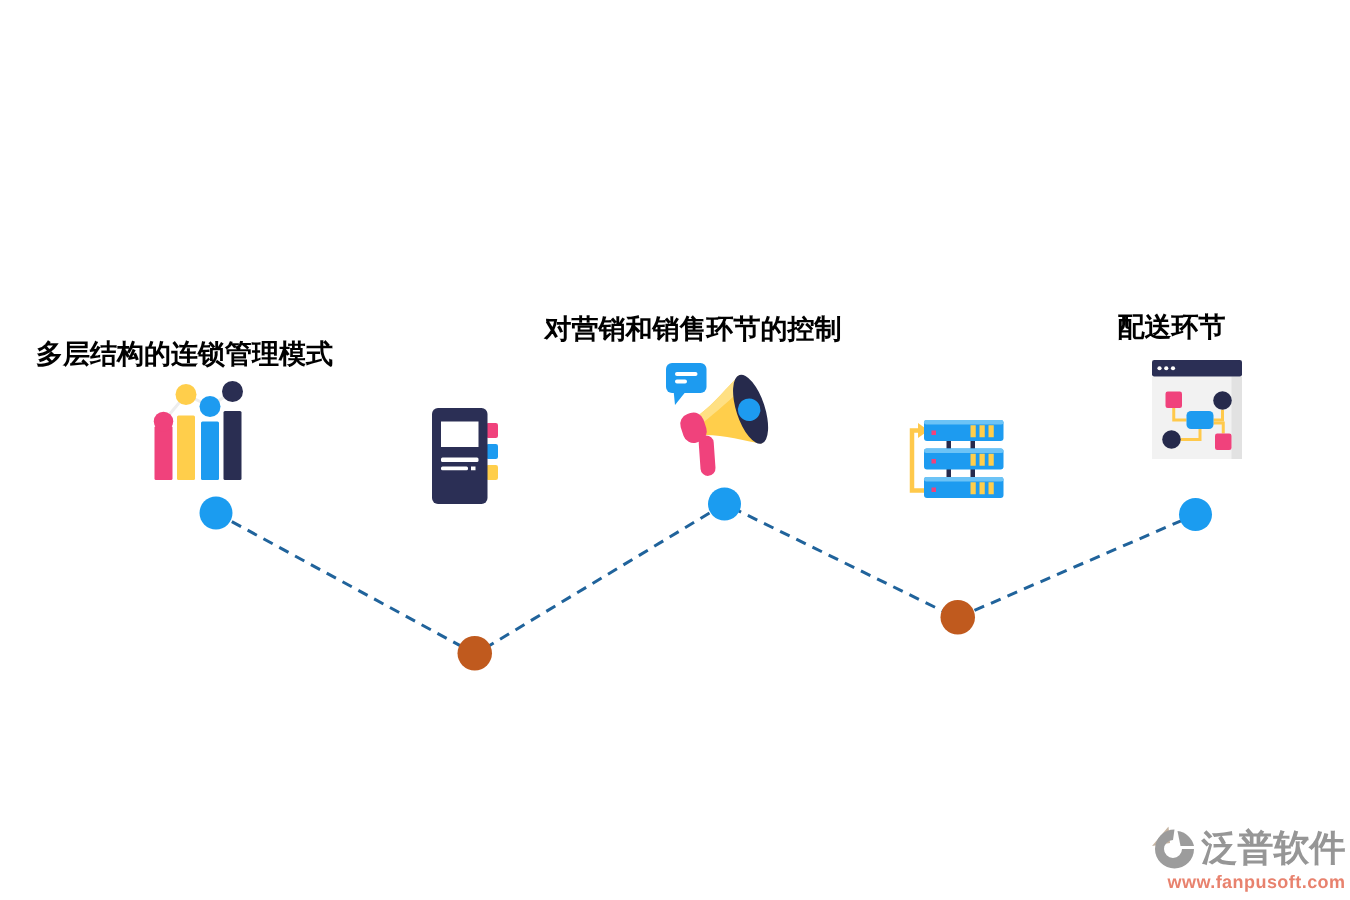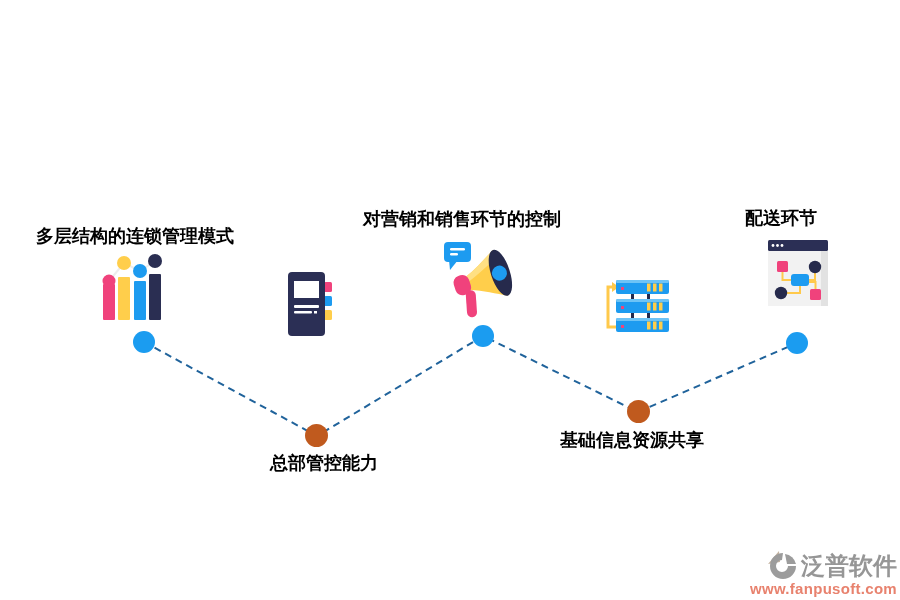--- a/index.html
+++ b/index.html
@@ -15,32 +15,32 @@
   .dot{position:absolute;width:22px;height:22px;border-radius:50%;}
   .dot.blue{background:#1b9cf0;}
   .dot.orange{background:#c05a1e;width:23px;height:23px;}
   .connector-svg{position:absolute;left:0;top:0;}
   .watermark{
     position:absolute;left:752px;top:551px;width:145px;
     display:flex;flex-direction:column;align-items:flex-end;
   }
   .wm-row{display:flex;align-items:center;gap:2px;}
   .wm-brand{font-size:24px;font-weight:bold;color:#969696;line-height:26px;}
-  .wm-url{font-size:15px;font-weight:bold;color:#e8826e;line-height:13px;margin-top:1px;letter-spacing:0.3px;}
+  .wm-url{font-size:12px;font-weight:bold;color:#e8826e;line-height:13px;margin-top:1px;letter-spacing:0.3px;}
 </style>
 </head>
 <body>
 
 <div class="stage">
 
   <svg class="connector-svg" width="900" height="600">
     <polyline points="144,342 317,436 483,336 638,412 797,343" fill="none" stroke="#20639b" stroke-width="2" stroke-dasharray="7 5"></polyline>
   </svg>
 
-  <div class="node-label" style="left:36px;top:224px;">多层结构的连锁管理模式</div>
+  <div class="node-label" style="left:24px;top:224px;">多层结构的连锁管理模式</div>
   <svg class="icon" style="left:102px;top:252px;" width="60" height="70" viewBox="0 0 60 70">
     <polyline points="7,29 22,11 38,19 53,9" fill="none" stroke="#ededed" stroke-width="2"></polyline>
     <rect x="1" y="32" width="12" height="36" rx="1" fill="#f0427c"></rect>
     <rect x="16" y="25" width="12" height="43" rx="1" fill="#ffce4b"></rect>
     <rect x="32" y="29" width="12" height="39" rx="1" fill="#1d9bf0"></rect>
     <rect x="47" y="22" width="12" height="46" rx="1" fill="#2a2e52"></rect>
     <circle cx="7" cy="29" r="6.5" fill="#f0427c"></circle>
     <circle cx="22" cy="11" r="7" fill="#ffce4b"></circle>
     <circle cx="38" cy="19" r="7" fill="#1d9bf0"></circle>
     <circle cx="53" cy="9" r="7" fill="#2a2e52"></circle>
@@ -51,21 +51,20 @@
     <rect x="36" y="10" width="8" height="10" rx="1.5" fill="#f0427c"></rect>
     <rect x="36" y="24" width="8" height="10" rx="1.5" fill="#1d9bf0"></rect>
     <rect x="36" y="38" width="8" height="10" rx="1.5" fill="#ffce4b"></rect>
     <rect x="0" y="0" width="37" height="64" rx="4" fill="#2b2f55"></rect>
     <rect x="6" y="9" width="25" height="17" fill="#ffffff"></rect>
     <rect x="6" y="33" width="25" height="3" rx="1" fill="#ffffff"></rect>
     <rect x="6" y="39" width="18" height="2.5" rx="1" fill="#ffffff"></rect>
     <rect x="26" y="39" width="3" height="2.5" fill="#ffffff"></rect>
   </svg>
   <div class="dot orange" style="left:305px;top:424px;"></div>
-  <div class="node-label" style="left:270px;top:451px;">总部管控能力</div>
 
   <div class="node-label" style="left:363px;top:207px;">对营销和销售环节的控制</div>
   <svg class="icon" style="left:438px;top:240px;" width="80" height="78" viewBox="0 0 80 78">
     <g transform="rotate(-18 50 40)">
       <rect x="22" y="44" width="10" height="27" rx="5" fill="#f0427c" transform="rotate(14 27 57)"></rect>
       <path d="M 30,30 C 42,26 54,18 64,13 L 64,61 C 54,56 42,48 30,44 Z" fill="#ffce4b"></path>
       <path d="M 30,30 C 42,26 54,18 64,13 L 64,22 C 54,26 42,32 30,36 Z" fill="#ffe28a" opacity="0.9"></path>
       <ellipse cx="64" cy="37" rx="9.5" ry="24" fill="#262a4c"></ellipse>
       <circle cx="63" cy="37" r="7.5" fill="#1d9bf0"></circle>
       <rect x="16" y="27" width="16" height="20" rx="7" fill="#f0427c"></rect>
@@ -103,21 +102,20 @@
     <g transform="translate(0,38)">
       <rect x="13" y="0" width="53" height="14" rx="2" fill="#1d9bf0"></rect>
       <rect x="13" y="0" width="53" height="3" rx="1.5" fill="#6cc3f6"></rect>
       <rect x="18" y="7" width="3" height="3" fill="#f0427c"></rect>
       <rect x="44" y="3.5" width="3.5" height="8" fill="#ffce4b"></rect>
       <rect x="50" y="3.5" width="3.5" height="8" fill="#ffce4b"></rect>
       <rect x="56" y="3.5" width="3.5" height="8" fill="#ffce4b"></rect>
     </g>
   </svg>
   <div class="dot orange" style="left:627px;top:400px;"></div>
-  <div class="node-label" style="left:560px;top:428px;">基础信息资源共享</div>
 
   <div class="node-label" style="left:745px;top:206px;">配送环节</div>
   <svg class="icon" style="left:768px;top:240px;" width="60" height="66" viewBox="0 0 60 66">
     <rect x="0" y="11" width="60" height="55" fill="#f2f2f2"></rect>
     <rect x="53" y="11" width="7" height="55" fill="#e2e2e2"></rect>
     <rect x="0" y="0" width="60" height="11" rx="1.5" fill="#2b2f55"></rect>
     <circle cx="5" cy="5.5" r="1.4" fill="#ffffff"></circle>
     <circle cx="9.5" cy="5.5" r="1.4" fill="#ffffff"></circle>
     <circle cx="14" cy="5.5" r="1.4" fill="#ffffff"></circle>
     <path d="M14.5,32 V40 H23" fill="none" stroke="#ffc94b" stroke-width="2"></path>

